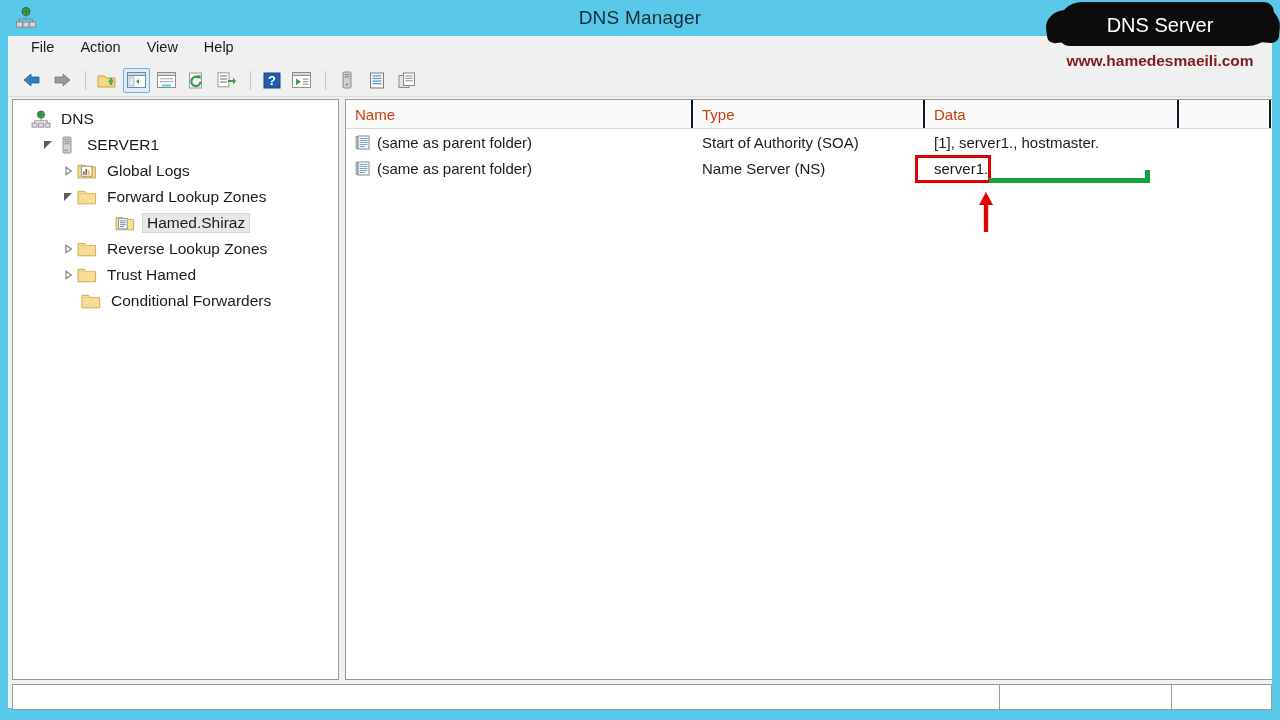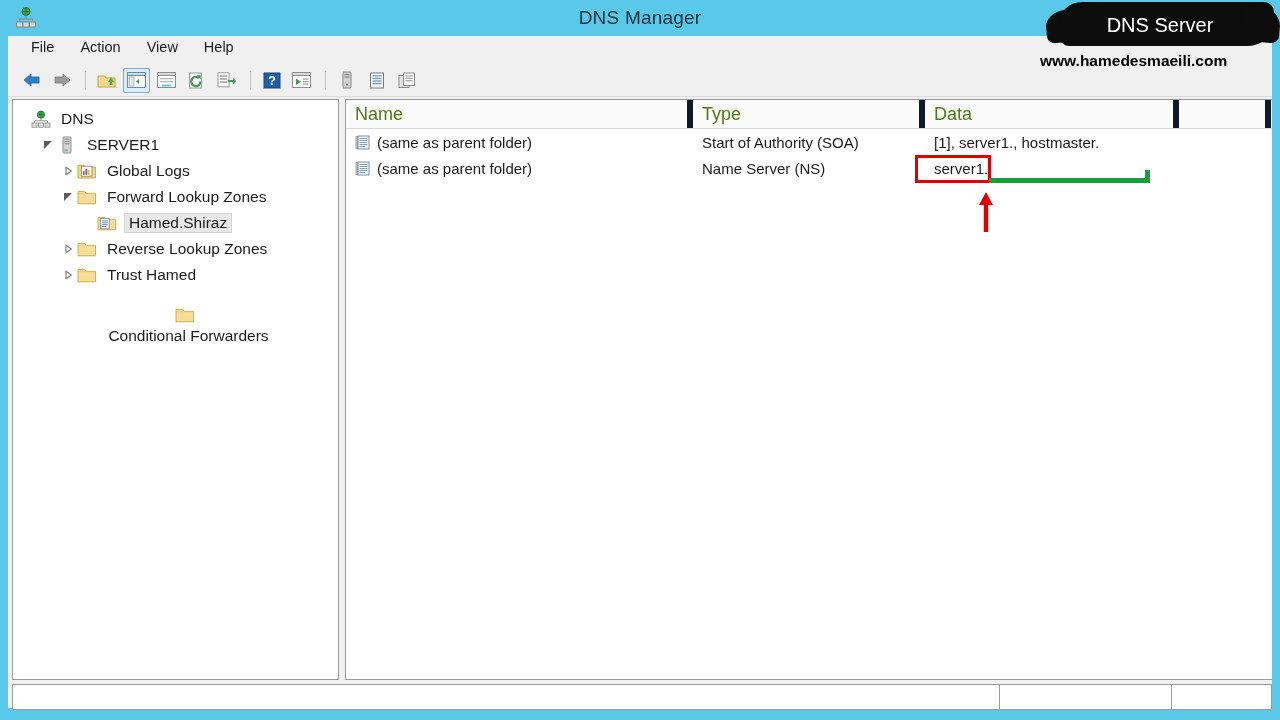--- a/index.html
+++ b/index.html
@@ -62,22 +62,22 @@
   .tree{padding:6px 0 0 0;}
   .tnode{display:flex;align-items:center;height:26px;font-size:15.5px;color:#1b1b1b;white-space:nowrap;}
   .tw{width:18px;display:flex;align-items:center;justify-content:center;flex:0 0 18px;}
   .tico{width:20px;height:18px;margin-right:7px;flex:0 0 20px;position:relative;}
   .tlabel{padding:1px 3px;}
   .tnode.sel .tlabel{background:#e8e8e8;border:1px solid #d4d4d4;padding:0 4px;}
 
   
   .lv-header{display:flex;height:28px;background:#fafafa;border-bottom:1px solid #d8d8d8;}
   .lv-th{
-    font-size:18px;color:#4d7c0f;display:flex;align-items:center;padding-left:9px;
-    box-sizing:border-box;border-right:6px solid #0f172a;background:#fafafa;
+    font-size:15px;color:#c2410c;display:flex;align-items:center;padding-left:9px;
+    box-sizing:border-box;border-right:2px solid #0f172a;background:#fafafa;
   }
   .lv-row{display:flex;height:26px;align-items:center;}
   .lv-td{font-size:15px;color:#1b1b1b;display:flex;align-items:center;
     padding-left:9px;box-sizing:border-box;white-space:nowrap;}
   .rec-ico{width:15px;height:15px;margin-right:7px;flex:0 0 15px;}
 
   
   .statusbar{
     position:absolute;left:4px;top:648px;width:1260px;height:26px;
     background:#ffffff;border:1px solid #9a9a9a;box-sizing:border-box;display:flex;
@@ -95,22 +95,22 @@
   .wm-band{
     position:absolute;left:18px;top:2px;width:216px;height:44px;background:#0c0c0c;
     border-radius:24px 10px 26px 12px;
   }
   .wm-band2{position:absolute;left:6px;top:10px;width:40px;height:32px;background:#0c0c0c;
     border-radius:50% 18% 40% 22%;transform:rotate(-6deg);}
   .wm-band3{position:absolute;left:200px;top:6px;width:40px;height:36px;background:#0c0c0c;
     border-radius:18% 55% 20% 45%;transform:rotate(5deg);}
   .wm-title{position:absolute;left:0;top:4px;width:240px;height:42px;display:flex;
     align-items:center;justify-content:center;color:#ffffff;font-size:20px;}
-  .wm-url{position:absolute;left:0;top:52px;width:240px;text-align:left;
-    font-size:15.5px;font-weight:bold;color:#000000;}
+  .wm-url{position:absolute;left:0;top:52px;width:240px;text-align:center;
+    font-size:15.5px;font-weight:bold;color:#7f1d1d;}
 </style>
 </head>
 <body>
 
 <div id="root">
 
   <div class="win-border"></div>
 
   <div class="titlebar">
     <div class="app-icon">
@@ -296,21 +296,21 @@
               <svg xmlns="http://www.w3.org/2000/svg" width="12" height="12" viewBox="0 0 12 12">
                 <path d="M2 2 L10 2 L2 10 Z" fill="#5c5c5c"></path>
               </svg>
             </div>
             <div class="tico"><svg xmlns="http://www.w3.org/2000/svg" width="20" height="18" viewBox="0 0 20 18">
                 <path d="M1 3.4 L1 15.8 L18.6 15.8 L18.6 5.4 L9.2 5.4 L7.7 3.4 Z" fill="#f7dd97" stroke="#c9a63f" stroke-width=".9"></path>
                 <path d="M1 5.6 L18.6 5.6" stroke="#e0c271" stroke-width=".7"></path>
               </svg></div>
             <div class="tlabel">Forward Lookup Zones</div>
           </div>
-          <div class="tnode sel" style="padding-left: 66px;">
+          <div class="tnode sel" style="padding-left: 84px;">
             <div class="tw"></div>
             <div class="tico"><svg xmlns="http://www.w3.org/2000/svg" width="20" height="18" viewBox="0 0 20 18">
                 <path d="M1 3.4 L1 15.8 L18.6 15.8 L18.6 5.4 L9.2 5.4 L7.7 3.4 Z" fill="#f7dd97" stroke="#c9a63f" stroke-width=".9"></path>
                 <rect x="3.6" y="4.6" width="8.6" height="10.2" fill="#fdfdfd" stroke="#7f8f9d" stroke-width=".9"></rect>
                 <rect x="5" y="6.4" width="5.8" height=".95" fill="#5d88ad"></rect>
                 <rect x="5" y="8.3" width="5.8" height=".95" fill="#5d88ad"></rect>
                 <rect x="5" y="10.2" width="5.8" height=".95" fill="#5d88ad"></rect>
                 <rect x="5" y="12.1" width="4" height=".95" fill="#5d88ad"></rect>
               </svg></div>
             <div class="tlabel">Hamed.Shiraz</div>
@@ -332,21 +332,21 @@
               <svg xmlns="http://www.w3.org/2000/svg" width="12" height="12" viewBox="0 0 12 12">
                 <path d="M4 2.2 L9.4 6 L4 9.8 Z" fill="none" stroke="#7d7d7d" stroke-width="1.1"></path>
               </svg>
             </div>
             <div class="tico"><svg xmlns="http://www.w3.org/2000/svg" width="20" height="18" viewBox="0 0 20 18">
                 <path d="M1 3.4 L1 15.8 L18.6 15.8 L18.6 5.4 L9.2 5.4 L7.7 3.4 Z" fill="#f7dd97" stroke="#c9a63f" stroke-width=".9"></path>
                 <path d="M1 5.6 L18.6 5.6" stroke="#e0c271" stroke-width=".7"></path>
               </svg></div>
             <div class="tlabel">Trust Hamed</div>
           </div>
-          <div class="tnode" style="padding-left: 26px; flex-direction: column;">
+          <div class="tnode" style="padding-left: 50px;">
             <div class="tw"></div>
             <div class="tico"><svg xmlns="http://www.w3.org/2000/svg" width="20" height="18" viewBox="0 0 20 18">
                 <path d="M1 3.4 L1 15.8 L18.6 15.8 L18.6 5.4 L9.2 5.4 L7.7 3.4 Z" fill="#f7dd97" stroke="#c9a63f" stroke-width=".9"></path>
                 <path d="M1 5.6 L18.6 5.6" stroke="#e0c271" stroke-width=".7"></path>
               </svg></div>
             <div class="tlabel">Conditional Forwarders</div>
           </div>
         </div>
     </div>
 

